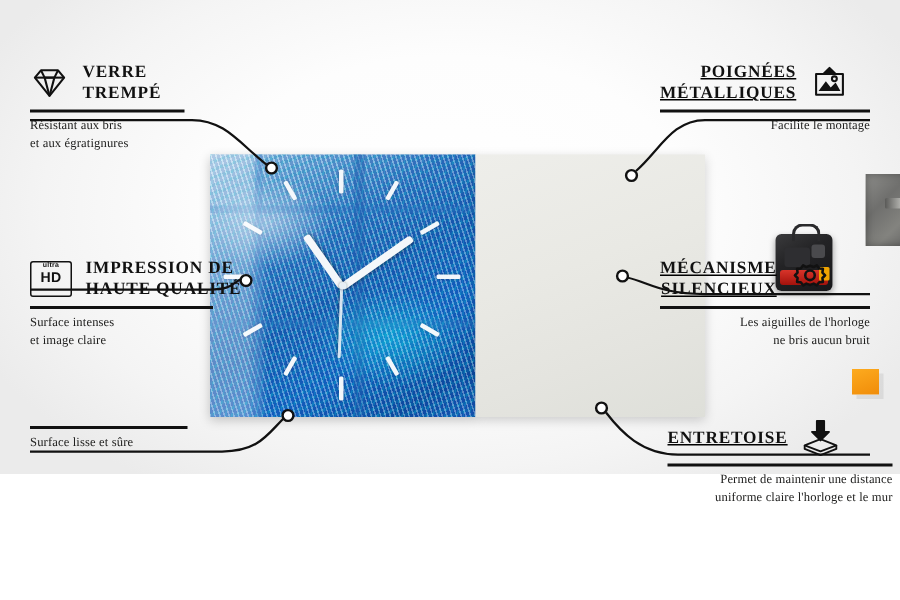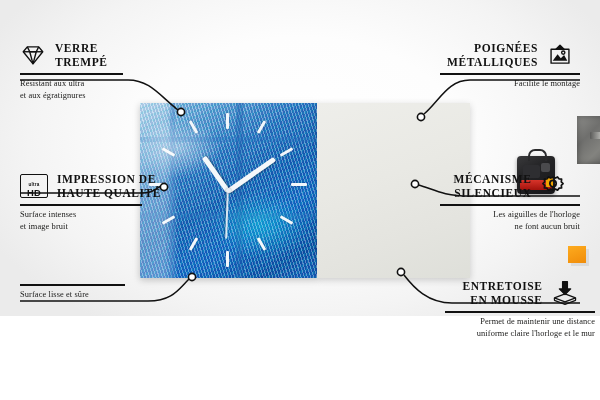--- a/index.html
+++ b/index.html
@@ -64,38 +64,38 @@
   .foam{
     position:absolute;left:251px;top:143px;width:18px;height:17px;
     background:linear-gradient(160deg,#fdab1f,#f08c09);
     box-shadow:3px 3px 0 rgba(0,0,0,.07);
   }
   
   svg.lines{position:absolute;left:0;top:0;width:600px;height:400px;}
   
   .feat{position:absolute;}
   .feat .head{display:flex;align-items:center;gap:9px;}
-  .feat.right .head{justify-content:center;}
+  .feat.right .head{justify-content:flex-start;text-decoration:underline;}
   .ttl{
     font-family:"Liberation Serif", serif;
     font-weight:bold;font-size:11.5px;letter-spacing:.55px;
     color:#111;line-height:1.22;text-transform:uppercase;
   }
   .feat.left .ttl{text-align:left;}
   .feat.right .ttl{text-align:right;}
   .rule{height:1.6px;background:#111;margin-top:4px;}
   .sub{
     font-family:"Liberation Serif", serif;
     font-size:8.4px;color:#20201f;line-height:1.42;margin-top:3.5px;letter-spacing:.1px;
   }
   .feat.right .sub{text-align:right;}
   .ic{width:26px;height:26px;flex:0 0 26px;display:block;}
   .hdbox{
     width:26px;height:22px;flex:0 0 26px;border:1.6px solid #111;border-radius:2px;
-    display:flex;flex-direction:column;align-items:center;justify-content:flex-end;line-height:1;
+    display:flex;flex-direction:column;align-items:center;justify-content:flex-start;line-height:1;
   }
   .hdbox .u{font-size:4.6px;font-weight:bold;letter-spacing:.2px;color:#111;font-family:"Liberation Sans",sans-serif;}
   .hdbox .h{font-size:9.4px;font-weight:bold;letter-spacing:.2px;color:#111;font-family:"Liberation Sans",sans-serif;}
 </style>
 </head>
 <body>
 
 <div id="stage">
 
   <div class="photo">
@@ -171,40 +171,40 @@
           <path d="M12 12 H20"></path>
         </g>
       </svg>
       <div class="ttl">
         <div>VERRE</div>
         <div>TREMPÉ</div>
       </div>
     </div>
     <div class="rule" style="width:103px;"></div>
     <div class="sub">
-      <div>Résistant aux ultra</div>
+      <div>Résistant aux bris</div>
       <div>et aux égratignures</div>
     </div>
   </div>
 
   <div class="feat left" style="left:20px;top:172px;width:150px;">
     <div class="head">
       <div class="hdbox">
         <span class="u">ultra</span>
         <span class="h">HD</span>
       </div>
       <div class="ttl">
         <div>IMPRESSION DE</div>
         <div>HAUTE QUALITÉ</div>
       </div>
     </div>
     <div class="rule" style="width:122px;"></div>
     <div class="sub">
       <div>Surface intenses</div>
-      <div>et image bruit</div>
+      <div>et image claire</div>
     </div>
   </div>
 
   <div class="feat left" style="left:20px;top:280px;width:140px;">
     <div class="rule" style="width:105px;"></div>
     <div class="sub">
       <div>Surface lisse et sûre</div>
     </div>
   </div>
 
@@ -241,29 +241,28 @@
                    L26.6 18.4 L23.6 18.6 L21.6 21.2 L19 19.8 L16 20.8 L13 19.8 L10.4 21.2
                    L8.4 18.6 L5.4 18.4 L5.8 15.2 L3.6 13 L5.8 10.8 L5.4 7.6 L8.4 7.4
                    L10.4 4.8 L13 6.2 Z"></path>
           <circle cx="16" cy="13" r="3.9"></circle>
         </g>
       </svg>
     </div>
     <div class="rule" style="width:140px;margin-left:auto;"></div>
     <div class="sub">
       <div>Les aiguilles de l'horloge</div>
-      <div>ne font aucun bruit</div>
+      <div>ne bris aucun bruit</div>
     </div>
   </div>
 
   <div class="feat right" style="left:445px;top:279px;width:150px;">
     <div class="head">
       <div class="ttl">
         <div>ENTRETOISE</div>
-        <div>EN MOUSSE</div>
       </div>
       <svg class="ic" viewBox="0 0 32 32">
         <g fill="#111" stroke="#111" stroke-width="1.5" stroke-linejoin="round">
           <path d="M13 2 H19 V11 H23 L16 18 L9 11 H13 Z"></path>
           <path d="M16 17 L29 22 L16 27 L3 22 Z" fill="none"></path>
           <path d="M3 22 V25 L16 30 L29 25 V22" fill="none"></path>
         </g>
       </svg>
     </div>
     <div class="rule" style="width:150px;margin-left:auto;"></div>

